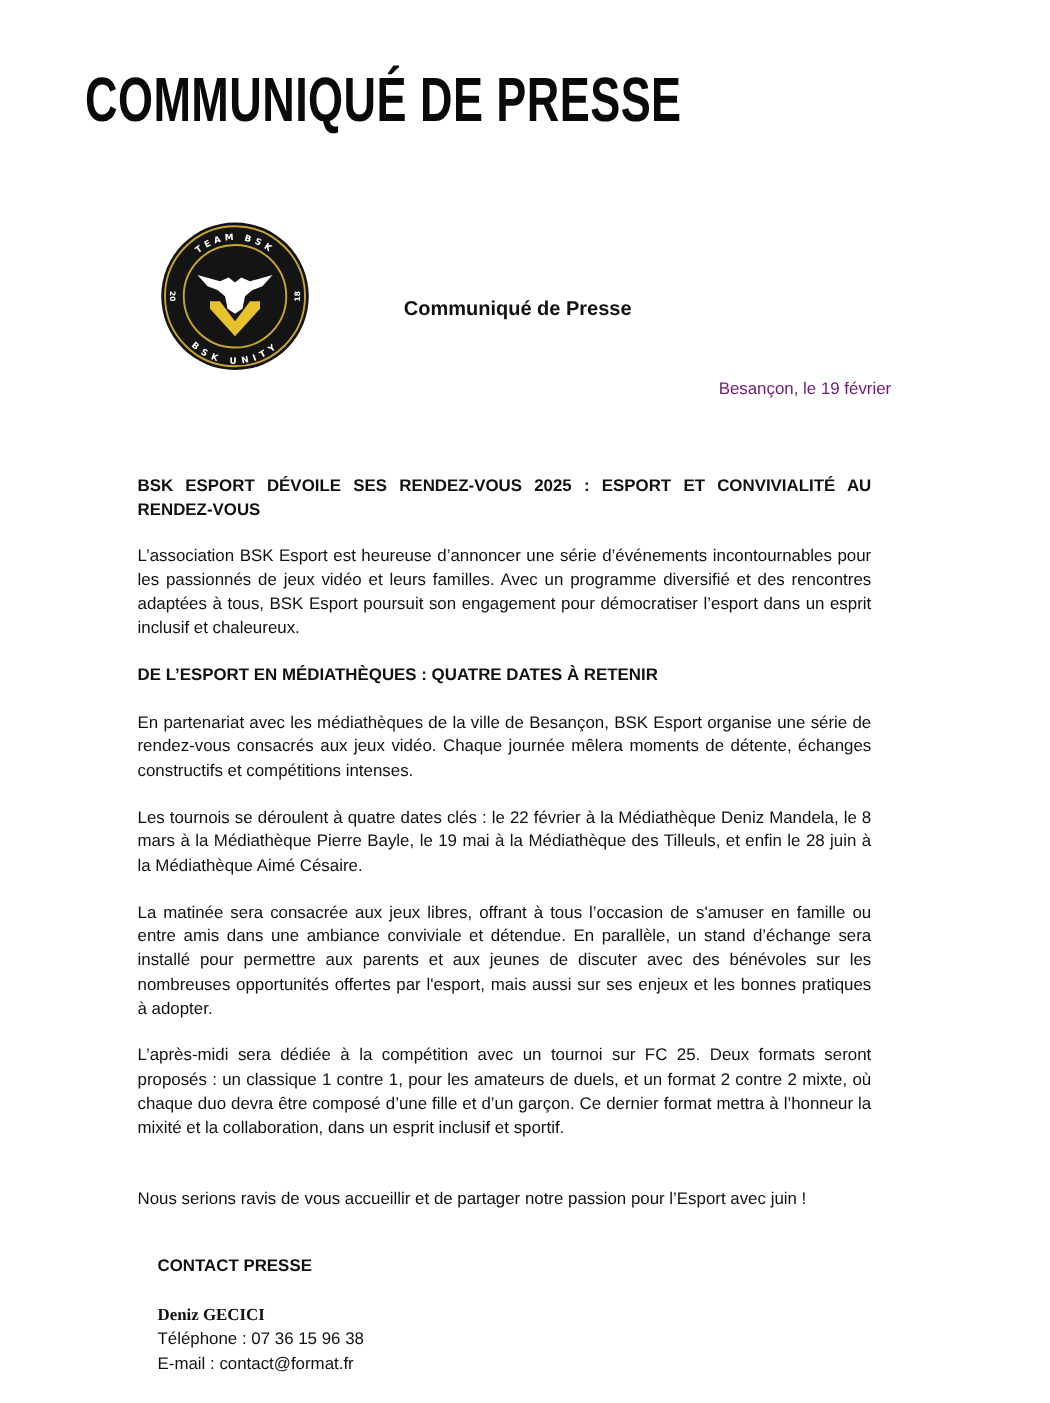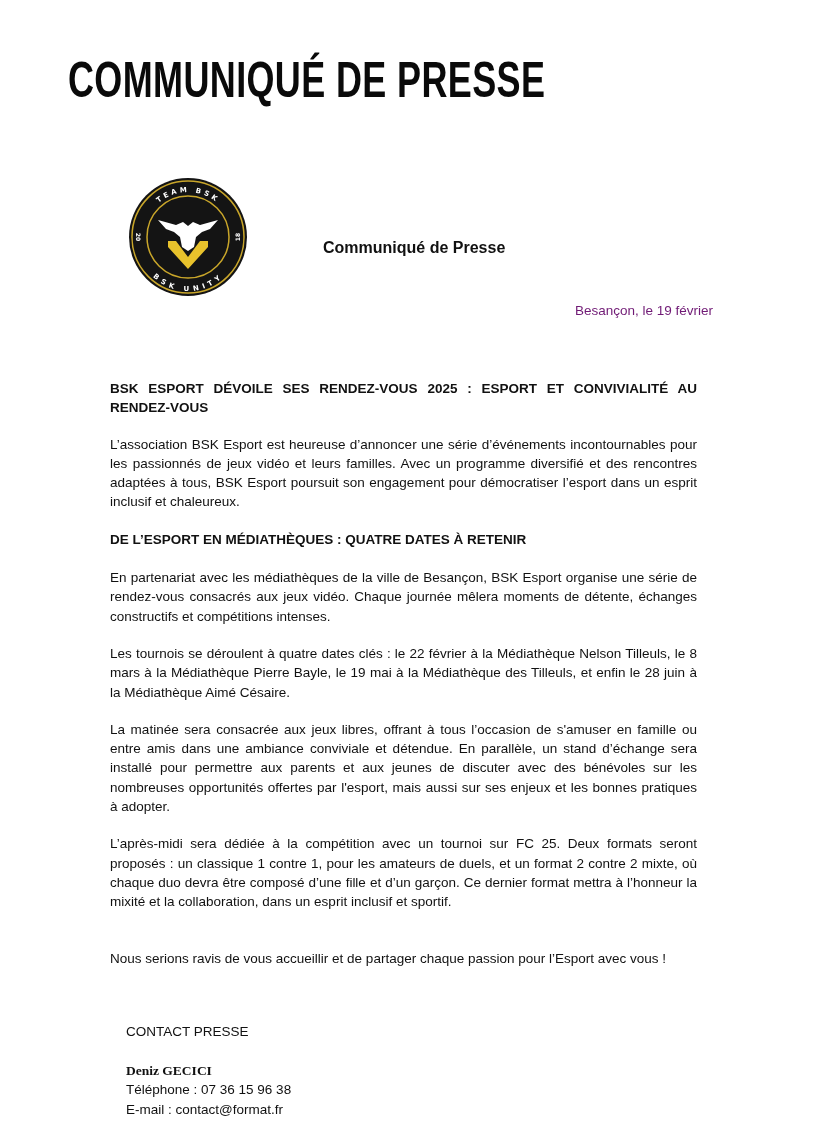--- a/index.html
+++ b/index.html
@@ -34,21 +34,21 @@
     .content h2 {
       font-size: 13.5px; font-weight: 700; line-height: 19.3px;
       text-align: justify; margin-bottom: 17px;
     }
     .content p { margin-bottom: 18px; }
     .content p.gap-lg { margin-bottom: 37px; }
     .content b { font-weight: 400; }
     .content h2.h-section { margin-bottom: 19px; }
 
     .contact { position: absolute; left: 126px; top: 1003px; font-size: 13.5px; line-height: 19.5px; color: #111; }
-    .contact .c-title { font-weight: 400; margin-bottom: 19px; margin-top: 19px; }
+    .contact .c-title { font-weight: 700; margin-bottom: 19px; }
     .contact .c-name { font-weight: 700; font-family: Liberation Serif, serif; }
   </style>
 </head>
 <body>
 
 <div class="main-title">COMMUNIQUÉ DE PRESSE</div>
 
 <div class="logo">
   <svg width="120" height="120" viewBox="0 0 120 120">
     <circle cx="60" cy="60" r="59" fill="#141414"></circle>
@@ -74,24 +74,24 @@
 </div>
 
 <div class="subtitle">Communiqué de Presse</div>
 <div class="dateline">Besançon, le 19 février</div>
 
 <div class="content">
   <h2>BSK ESPORT DÉVOILE SES RENDEZ-VOUS 2025 : ESPORT ET CONVIVIALITÉ AU RENDEZ-VOUS</h2>
   <p>L’association BSK Esport est heureuse d’annoncer une série d’événements incontournables pour les passionnés de jeux vidéo et leurs familles. Avec un programme diversifié et des rencontres adaptées à tous, BSK Esport poursuit son engagement pour démocratiser l’esport dans un esprit inclusif et chaleureux.</p>
   <h2 class="h-section">DE L’ESPORT EN MÉDIATHÈQUES : QUATRE DATES À RETENIR</h2>
   <p>En partenariat avec les médiathèques de la ville de Besançon, BSK Esport organise une série de rendez-vous consacrés aux jeux vidéo. Chaque journée mêlera moments de détente, échanges constructifs et compétitions intenses.</p>
-  <p><span>Les tournois se déroulent à quatre dates clés : le </span><b>22 février</b><span> à la Médiathèque Nelson Tilleuls, le </span><b>8 mars</b><span> à la Médiathèque Pierre Bayle, le </span><b>19 mai</b><span> à la Médiathèque des Tilleuls, et enfin le </span><b>28 juin</b><span> à la Médiathèque Aimé Césaire.</span></p>
+  <p><span>Les tournois se déroulent à quatre dates clés : le </span><b>22 février</b><span> à la Médiathèque Deniz Mandela, le </span><b>8 mars</b><span> à la Médiathèque Pierre Bayle, le </span><b>19 mai</b><span> à la Médiathèque des Tilleuls, et enfin le </span><b>28 juin</b><span> à la Médiathèque Aimé Césaire.</span></p>
   <p>La matinée sera consacrée aux jeux libres, offrant à tous l’occasion de s'amuser en famille ou entre amis dans une ambiance conviviale et détendue. En parallèle, un stand d’échange sera installé pour permettre aux parents et aux jeunes de discuter avec des bénévoles sur les nombreuses opportunités offertes par l'esport, mais aussi sur ses enjeux et les bonnes pratiques à adopter.</p>
   <p class="gap-lg"><span>L’après-midi sera dédiée à la compétition avec un tournoi sur </span><b>FC 25</b><span>. Deux formats seront proposés : </span><b>un classique 1 contre 1,</b><span> pour les amateurs de duels, et un </span><b>format 2 contre 2 mixte</b><span>, où chaque duo devra être composé d’une fille et d’un garçon. Ce dernier format mettra à l’honneur la mixité et la collaboration, dans un esprit inclusif et sportif.</span></p>
-  <p>Nous serions ravis de vous accueillir et de partager chaque passion pour l’Esport avec vous !</p>
+  <p>Nous serions ravis de vous accueillir et de partager notre passion pour l’Esport avec juin !</p>
 </div>
 
 <div class="contact">
   <div class="c-title">CONTACT PRESSE</div>
   <div class="c-name">Deniz GECICI</div>
   <div>Téléphone : 07 36 15 96 38</div>
   <div>E-mail : contact@format.fr</div>
 </div>
 
 </body></html>

